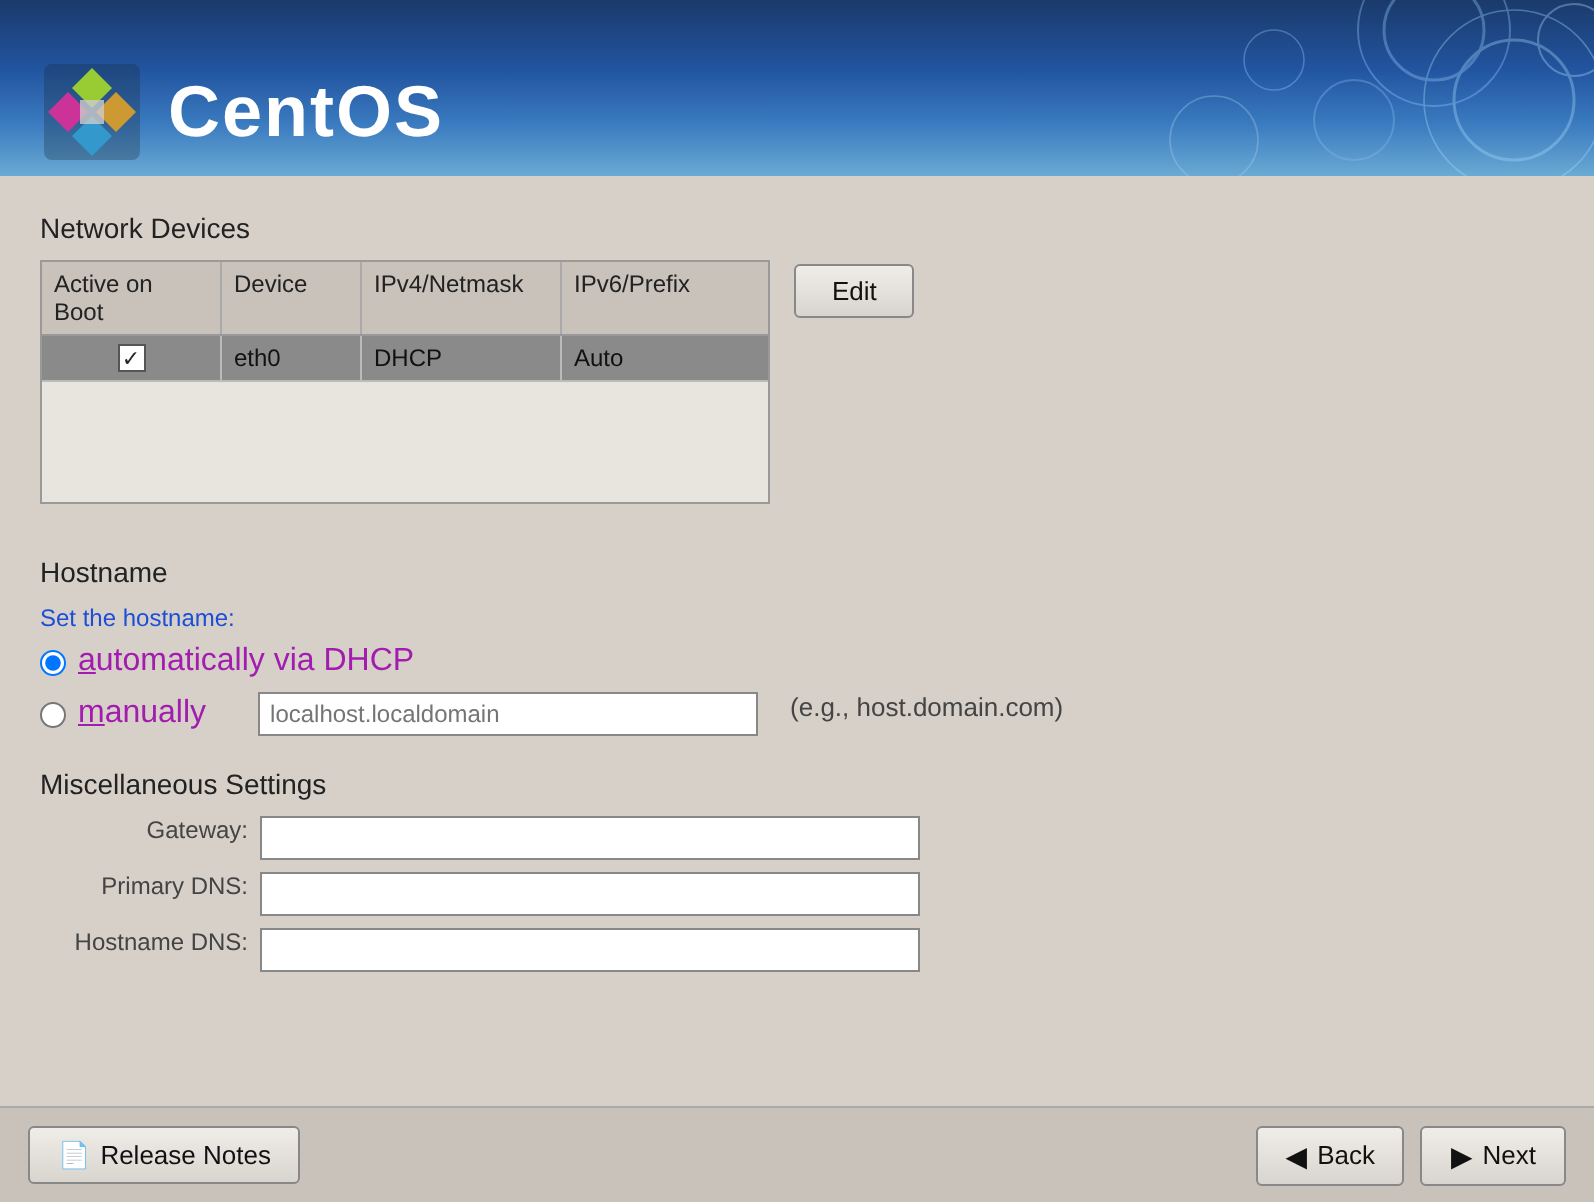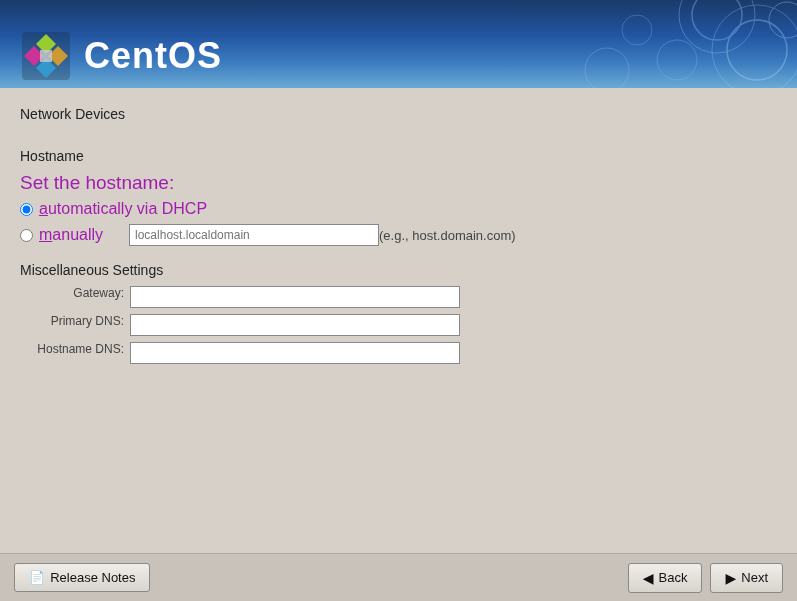--- a/index.html
+++ b/index.html
@@ -129,22 +129,22 @@
       margin-top: 2px;
     }
 
     
     .hostname-section {
       margin-bottom: 16px;
       margin-top: 26px;
     }
 
     .hostname-subtitle {
-      font-size: 19px;
-      color: #a21caf;
+      font-size: 12px;
+      color: #1d4ed8;
       margin-bottom: 6px;
     }
 
     .radio-option {
       display: flex;
       align-items: center;
       margin-bottom: 6px;
       gap: 6px;
     }
 
@@ -157,22 +157,22 @@
       font-size: 16px;
       color: #a21caf;
     }
 
     .underline-letter {
       text-decoration: underline;
     }
 
     .hostname-input-row {
       display: flex;
-      align-items: center;
-      gap: 0;
+      align-items: flex-start;
+      gap: 16px;
       margin-left: 20px;
     }
 
     .hostname-input {
       width: 250px;
       padding: 3px 5px;
       font-size: 12px;
       border: 1px solid #888;
       background: #fff;
       color: #666;
@@ -291,20 +291,43 @@
       <polygon points="4,26 14,16 24,26 14,36" fill="#c39"></polygon>
       <rect x="20" y="20" width="12" height="12" fill="#ccc" opacity="0.8"></rect>
     </svg>
     <span class="logo-text">CentOS</span>
   </div>
 </div>
 
 <div class="main">
 
   <div class="section-title">Network Devices</div>
+  <div class="network-devices-container">
+    <div class="table-wrapper">
+
+      <div class="table-header">
+        <div class="table-header-cell">Active on Boot</div>
+        <div class="table-header-cell">Device</div>
+        <div class="table-header-cell">IPv4/Netmask</div>
+        <div class="table-header-cell">IPv6/Prefix</div>
+      </div>
+
+      <div class="table-row-selected">
+        <div class="table-cell">
+          <div class="checkbox-checked">✓</div>
+        </div>
+        <div class="table-cell left">eth0</div>
+        <div class="table-cell left">DHCP</div>
+        <div class="table-cell left">Auto</div>
+      </div>
+
+      <div class="table-row-empty"></div>
+    </div>
+    <button class="edit-button">Edit</button>
+  </div>
 
   <div class="hostname-section">
     <div class="section-title">Hostname</div>
     <div class="hostname-subtitle">Set the hostname:</div>
 
     <div class="radio-option">
       <input type="radio" name="hostname" id="auto" checked="" style="">
       <label for="auto" class="radio-label">
         <span class="underline-letter">a</span>utomatically via DHCP
       </label>

